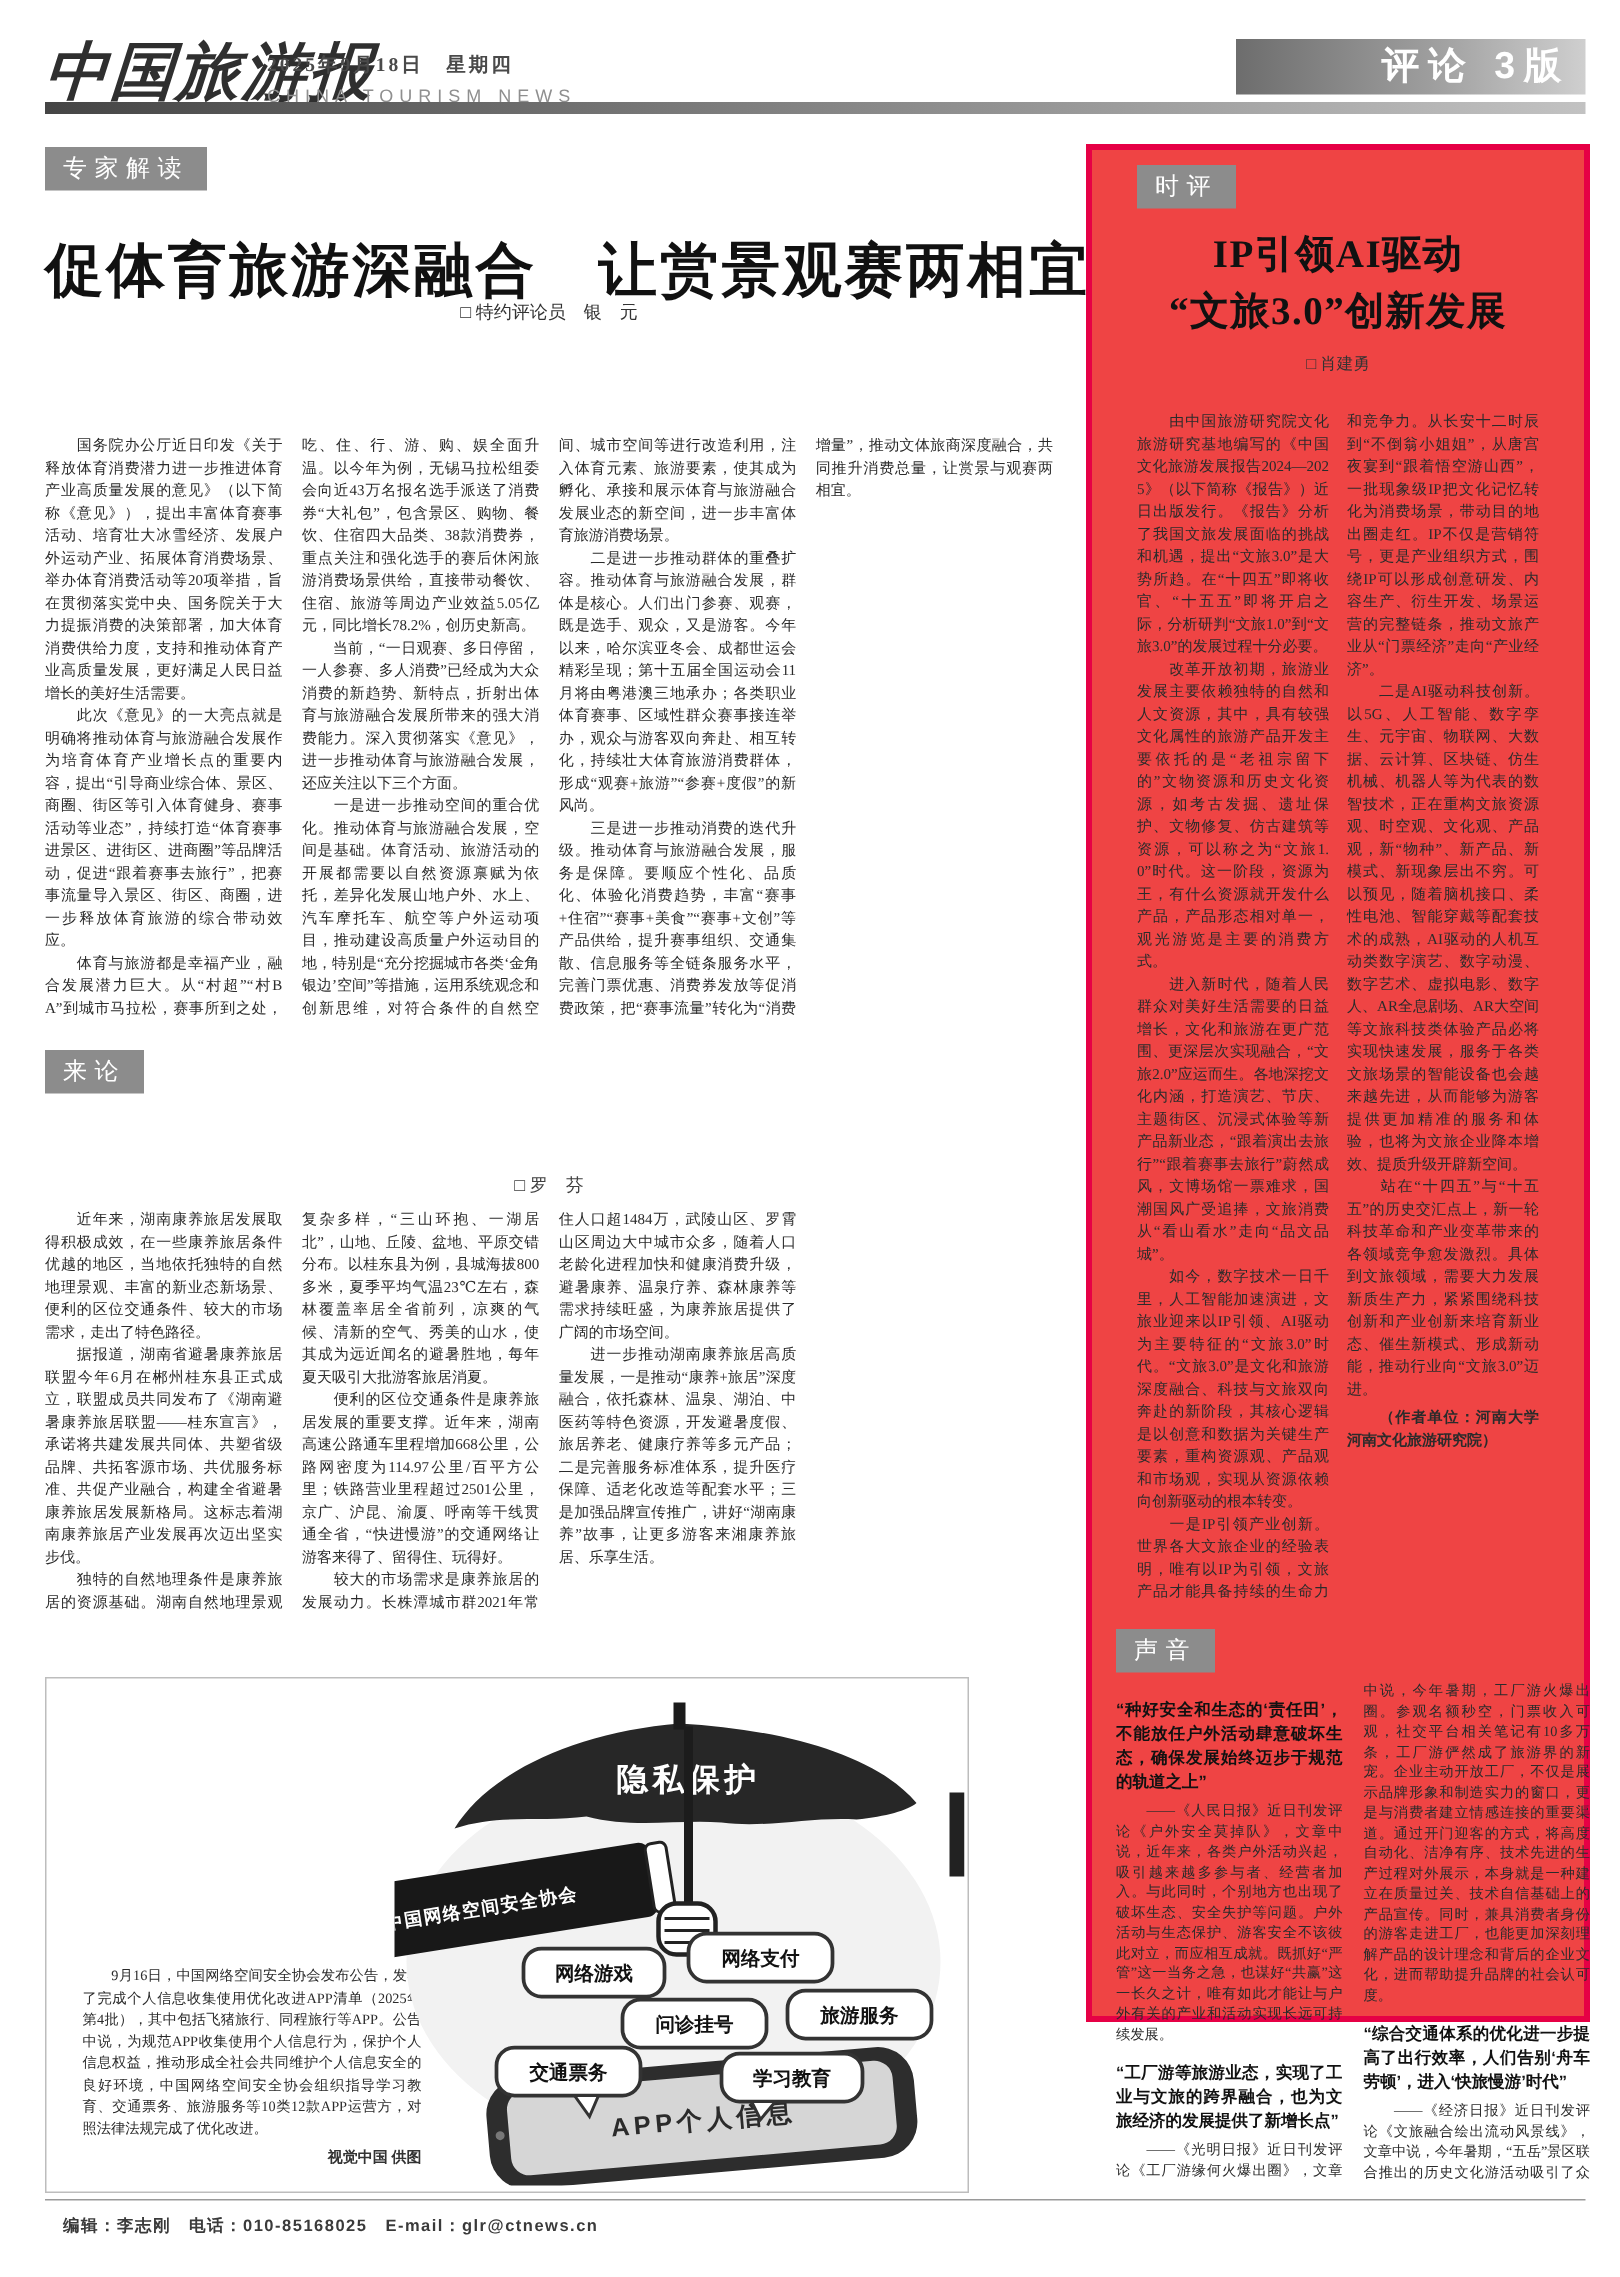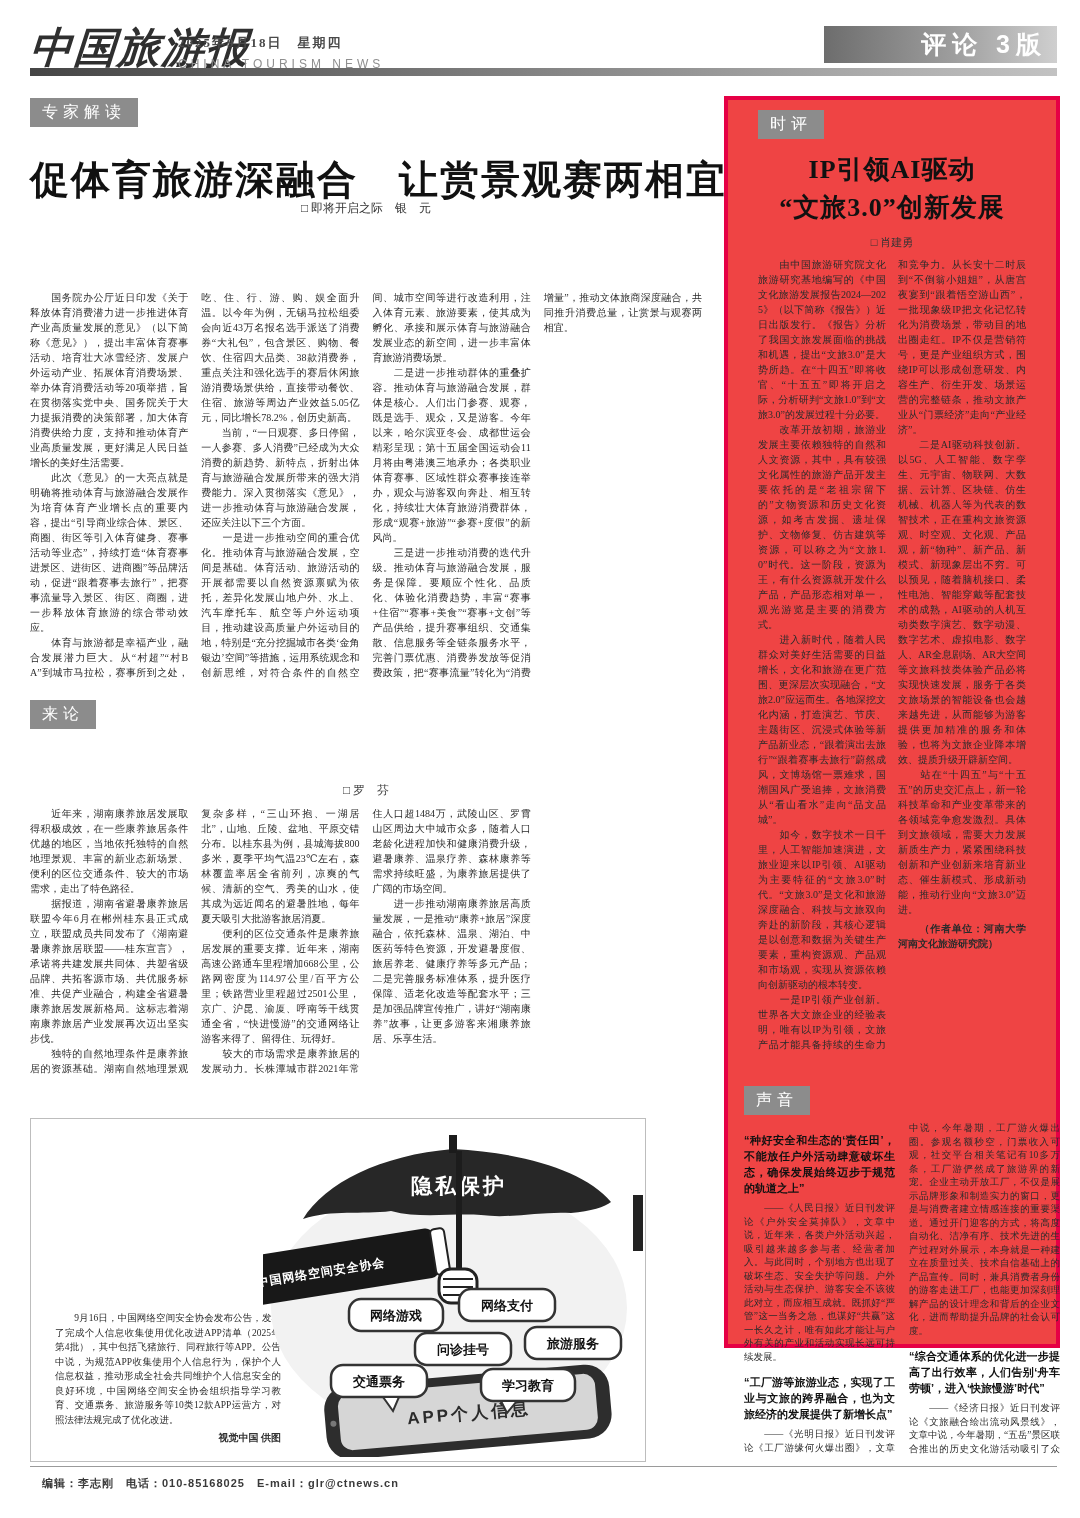--- a/index.html
+++ b/index.html
@@ -36,21 +36,21 @@
   .expert-body{position:absolute;left:30px;top:290px;width:672px;height:396px;
       column-count:4;column-gap:13px;column-fill:auto;font-size:10px;line-height:15px;
       text-align:justify;white-space:pre-wrap;word-break:break-all;color:#2b2b2b;overflow:hidden;}
 
   
   .shiping-box{position:absolute;left:724px;top:96px;width:336px;height:1252px;
       box-sizing:border-box;border:4px solid #e60045;background:#ef4444;padding:10px 30px;}
   .shiping-headline{margin-top:12px;text-align:center;font-size:26px;font-weight:bold;
       line-height:38px;letter-spacing:1px;white-space:pre-line;color:#111;}
   .shiping-byline{text-align:center;font-size:11px;color:#333;margin-top:8px;}
-  .shiping-cols{margin-top:7px;height:806px;column-count:2;column-gap:12px;column-fill:auto;
+  .shiping-cols{margin-top:24px;height:806px;column-count:2;column-gap:12px;column-fill:auto;
       overflow:hidden;}
   .shiping-body{font-size:10px;line-height:15px;text-align:justify;white-space:pre-wrap;
       word-break:break-all;color:#2b2b2b;margin:0;}
   .shiping-attrib{font-size:10px;line-height:15px;font-weight:bold;color:#2b2b2b;
       text-align:justify;white-space:pre-wrap;margin:4px 0 0 0;}
 
   
   .lailun-label{position:absolute;left:30px;top:700px;}
   .lailun-headline{position:absolute;left:30px;top:730px;width:672px;text-align:center;
       font-size:35px;font-weight:bold;letter-spacing:8px;color:#111;white-space:nowrap;}
@@ -97,21 +97,21 @@
     <div class="masthead-date">2025年9月18日　星期四</div>
     <div class="masthead-en">CHINA  TOURISM  NEWS</div>
   </div>
   <div class="page-banner">评论  3版</div>
   <div class="header-rule"></div>
 
   <div class="expert-label">
     <span class="sec-label">专家解读</span>
   </div>
   <div class="expert-headline">促体育旅游深融合　让赏景观赛两相宜</div>
-  <div class="expert-byline">□ 即将开启之际　银　元</div>
+  <div class="expert-byline">□ 特约评论员　银　元</div>
   <div class="expert-body">　　国务院办公厅近日印发《关于释放体育消费潜力进一步推进体育产业高质量发展的意见》（以下简称《意见》），提出丰富体育赛事活动、培育壮大冰雪经济、发展户外运动产业、拓展体育消费场景、举办体育消费活动等20项举措，旨在贯彻落实党中央、国务院关于大力提振消费的决策部署，加大体育消费供给力度，支持和推动体育产业高质量发展，更好满足人民日益增长的美好生活需要。
 　　此次《意见》的一大亮点就是明确将推动体育与旅游融合发展作为培育体育产业增长点的重要内容，提出“引导商业综合体、景区、商圈、街区等引入体育健身、赛事活动等业态”，持续打造“体育赛事进景区、进街区、进商圈”等品牌活动，促进“跟着赛事去旅行”，把赛事流量导入景区、街区、商圈，进一步释放体育旅游的综合带动效应。
 　　体育与旅游都是幸福产业，融合发展潜力巨大。从“村超”“村BA”到城市马拉松，赛事所到之处，吃、住、行、游、购、娱全面升温。以今年为例，无锡马拉松组委会向近43万名报名选手派送了消费券“大礼包”，包含景区、购物、餐饮、住宿四大品类、38款消费券，重点关注和强化选手的赛后休闲旅游消费场景供给，直接带动餐饮、住宿、旅游等周边产业效益5.05亿元，同比增长78.2%，创历史新高。
 　　当前，“一日观赛、多日停留，一人参赛、多人消费”已经成为大众消费的新趋势、新特点，折射出体育与旅游融合发展所带来的强大消费能力。深入贯彻落实《意见》，进一步推动体育与旅游融合发展，还应关注以下三个方面。
 　　一是进一步推动空间的重合优化。推动体育与旅游融合发展，空间是基础。体育活动、旅游活动的开展都需要以自然资源禀赋为依托，差异化发展山地户外、水上、汽车摩托车、航空等户外运动项目，推动建设高质量户外运动目的地，特别是“充分挖掘城市各类‘金角银边’空间”等措施，运用系统观念和创新思维，对符合条件的自然空间、城市空间等进行改造利用，注入体育元素、旅游要素，使其成为孵化、承接和展示体育与旅游融合发展业态的新空间，进一步丰富体育旅游消费场景。
 　　二是进一步推动群体的重叠扩容。推动体育与旅游融合发展，群体是核心。人们出门参赛、观赛，既是选手、观众，又是游客。今年以来，哈尔滨亚冬会、成都世运会精彩呈现；第十五届全国运动会11月将由粤港澳三地承办；各类职业体育赛事、区域性群众赛事接连举办，观众与游客双向奔赴、相互转化，持续壮大体育旅游消费群体，形成“观赛+旅游”“参赛+度假”的新风尚。
 　　三是进一步推动消费的迭代升级。推动体育与旅游融合发展，服务是保障。要顺应个性化、品质化、体验化消费趋势，丰富“赛事+住宿”“赛事+美食”“赛事+文创”等产品供给，提升赛事组织、交通集散、信息服务等全链条服务水平，完善门票优惠、消费券发放等促消费政策，把“赛事流量”转化为“消费增量”，推动文体旅商深度融合，共同推升消费总量，让赏景与观赛两相宜。</div>
 
   <div class="shiping-box">
     <span class="sec-label">时评</span>

